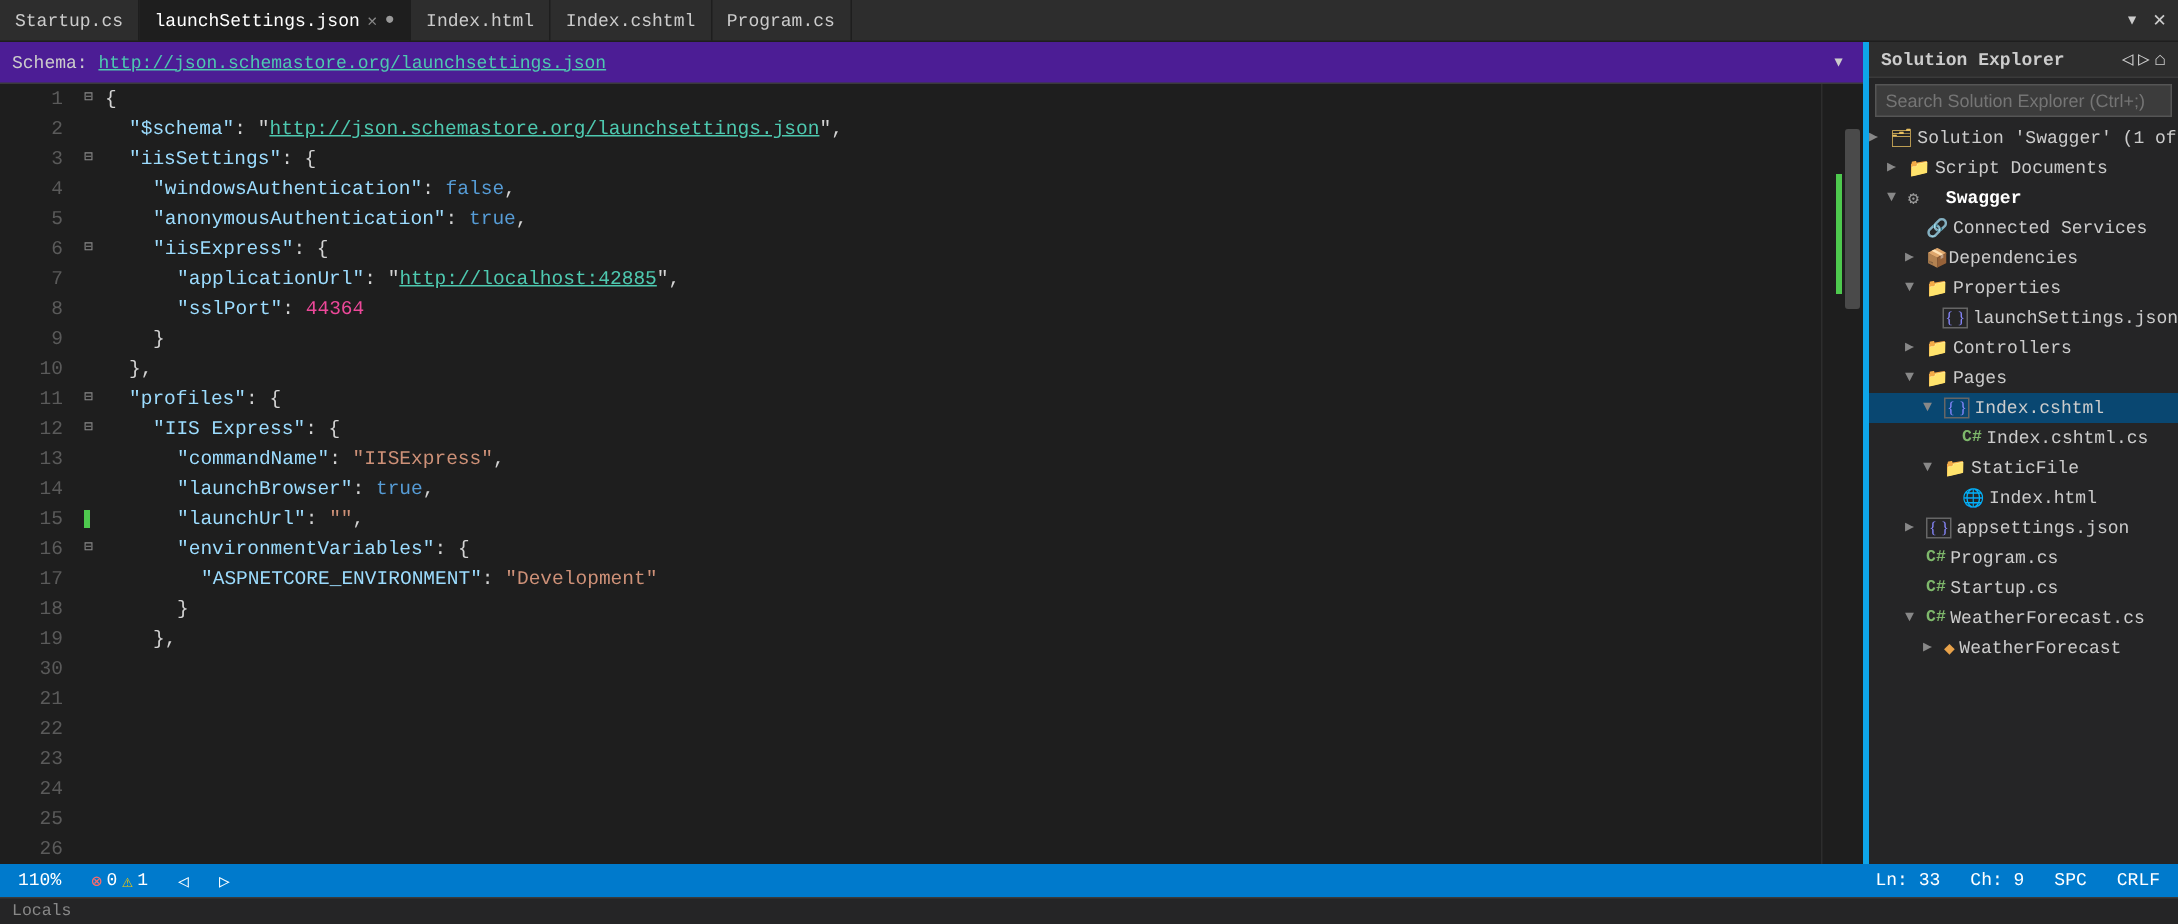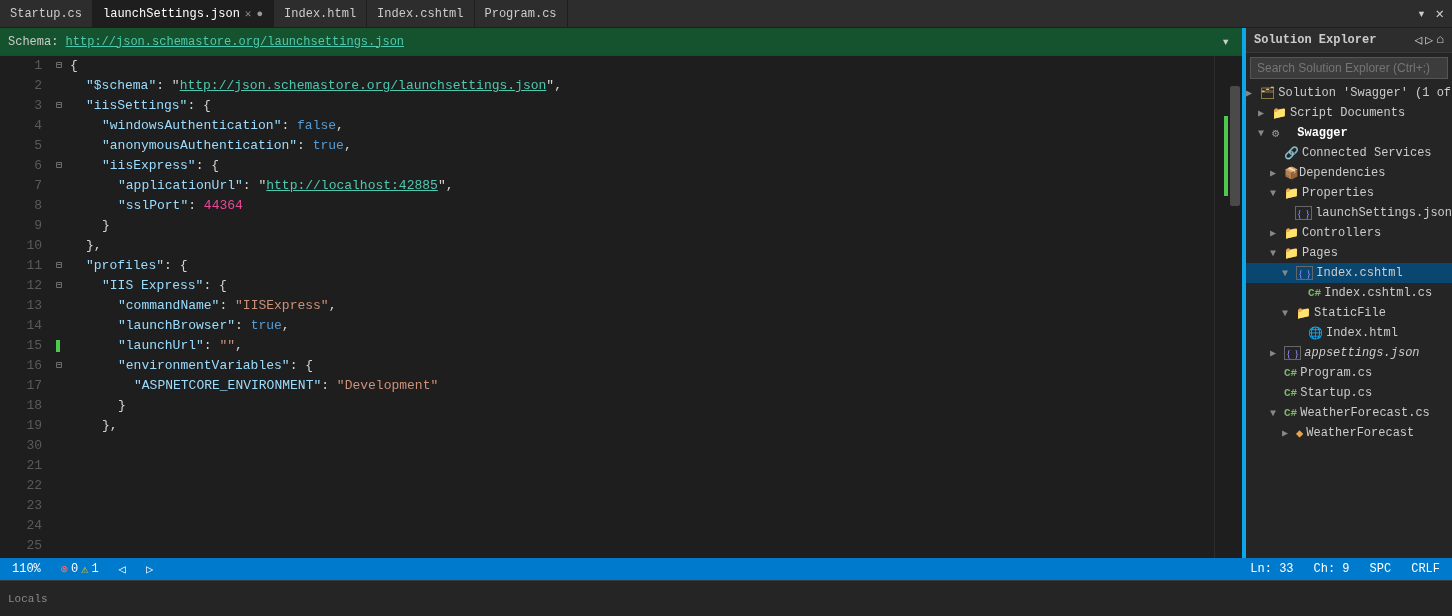--- a/index.html
+++ b/index.html
@@ -11,21 +11,21 @@
     .tab.active { background: #1e1e1e; color: #fff; }
     .tab-close { font-size: 11px; color: #888; cursor: pointer; }
     .tab-bar-actions { margin-left: auto; display: flex; align-items: center; gap: 2px; padding-right: 4px; }
     .tab-bar-btn { color: #ccc; cursor: pointer; font-size: 14px; padding: 2px 4px; }
 
     
     .main-content { display: flex; flex: 1; overflow: hidden; }
 
     
     .editor-container { display: flex; flex-direction: column; flex: 1; overflow: hidden; }
-    .schema-bar { background: #14532d; color: #ccc; font-size: 12px; padding: 3px 8px; border-bottom: 1px solid #3a3a3a; display: flex; align-items: center; justify-content: space-between; flex-shrink: 0; }
+    .schema-bar { background: #4c1d95; color: #ccc; font-size: 12px; padding: 3px 8px; border-bottom: 1px solid #3a3a3a; display: flex; align-items: center; justify-content: space-between; flex-shrink: 0; }
     .editor-body { display: flex; flex: 1; overflow: hidden; position: relative; }
     .line-numbers { width: 50px; background: #1e1e1e; color: #5a5a5a; text-align: right; padding: 0 8px 0 0; font-size: 13px; line-height: 20px; user-select: none; overflow: hidden; flex-shrink: 0; }
     .line-numbers div { height: 20px; }
     .code-area { flex: 1; overflow-y: auto; overflow-x: auto; padding-left: 6px; position: relative; }
     .code-line { height: 20px; line-height: 20px; display: flex; align-items: center; white-space: pre; position: relative; }
     .collapse-btn { color: #888; cursor: pointer; font-size: 10px; margin-right: 2px; display: inline-block; width: 12px; }
 
     
     .json-key { color: #9cdcfe; }
     .json-string { color: #ce9178; }
@@ -60,21 +60,21 @@
     .tree-arrow { width: 14px; flex-shrink: 0; color: #888; font-size: 10px; }
     .tree-label { color: #ccc; }
     .tree-label.bold { font-weight: bold; color: #fff; }
 
     
     .status-bar { background: #007acc; color: #fff; font-size: 12px; height: 22px; display: flex; align-items: center; padding: 0 8px; gap: 12px; flex-shrink: 0; }
     .status-item { display: flex; align-items: center; gap: 3px; cursor: pointer; padding: 0 4px; }
     .status-spacer { flex: 1; }
 
     
-    .bottom-panel { background: #252526; height: 36px; border-top: 1px solid #3a3a3a; display: flex; align-items: center; padding: 0 8px; font-size: 11px; color: #888; flex-shrink: 0; }
+    .bottom-panel { background: #252526; height: 18px; border-top: 1px solid #3a3a3a; display: flex; align-items: center; padding: 0 8px; font-size: 11px; color: #888; flex-shrink: 0; }
   </style>
 </head>
 <body>
 
 <div class="tab-bar">
   <div id="tab-startup" class="tab">
     <span>Startup.cs</span>
   </div>
   <div id="tab-launchSettings" class="tab active">
     <span>launchSettings.json</span>
@@ -266,21 +266,21 @@
         <div class="tree-item">
           <span style="display:inline-block;width:48px;"></span>
           <span class="tree-arrow"></span>
           <span style="color:#e8a24a;font-size:12px;">🌐</span>
           <span class="tree-label" style="margin-left:3px;">Index.html</span>
         </div>
         <div class="tree-item">
           <span style="display:inline-block;width:24px;"></span>
           <span class="tree-arrow">▶</span>
           <span style="color:#8888ff;font-size:11px;font-family:consolas;border:1px solid #666;padding:0 1px;">{ }</span>
-          <span class="tree-label" style="margin-left:3px;font-style:italic;">appsettings.json</span>
+          <span class="tree-label" style="margin-left:3px;">appsettings.json</span>
         </div>
         <div class="tree-item">
           <span style="display:inline-block;width:24px;"></span>
           <span class="tree-arrow"></span>
           <span style="color:#7eb86b;font-size:11px;font-weight:bold;">C#</span>
           <span class="tree-label" style="margin-left:3px;">Program.cs</span>
         </div>
         <div class="tree-item">
           <span style="display:inline-block;width:24px;"></span>
           <span class="tree-arrow"></span>

